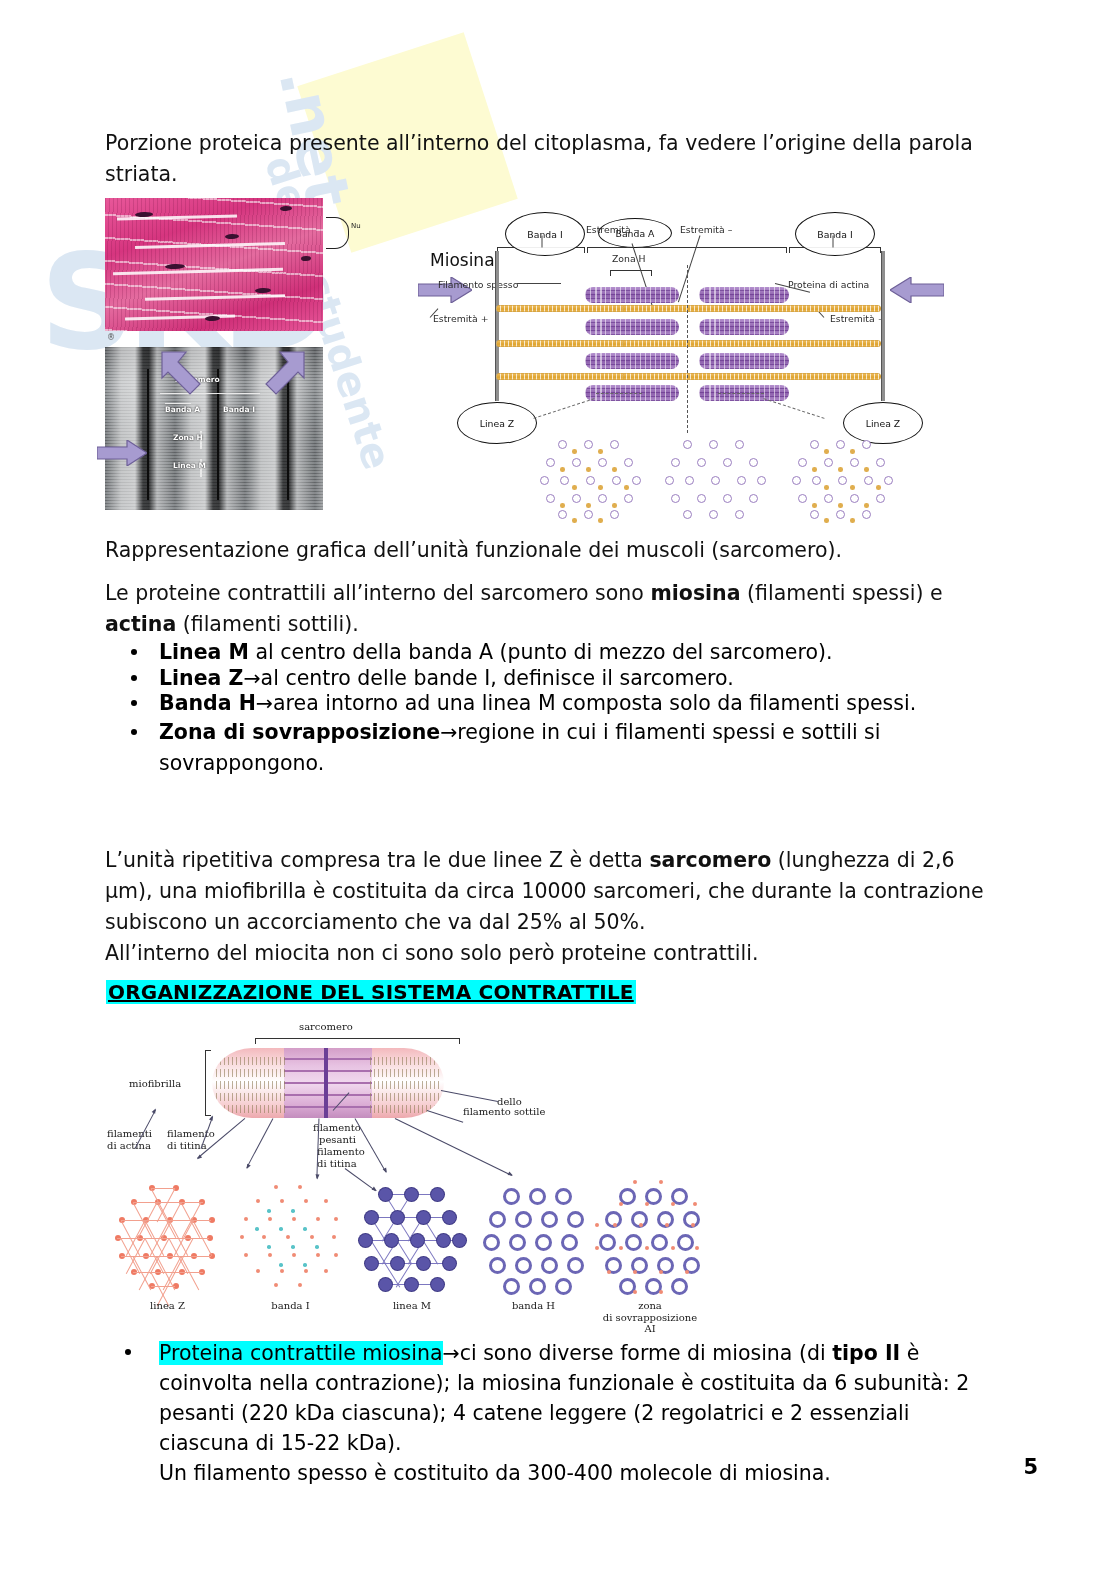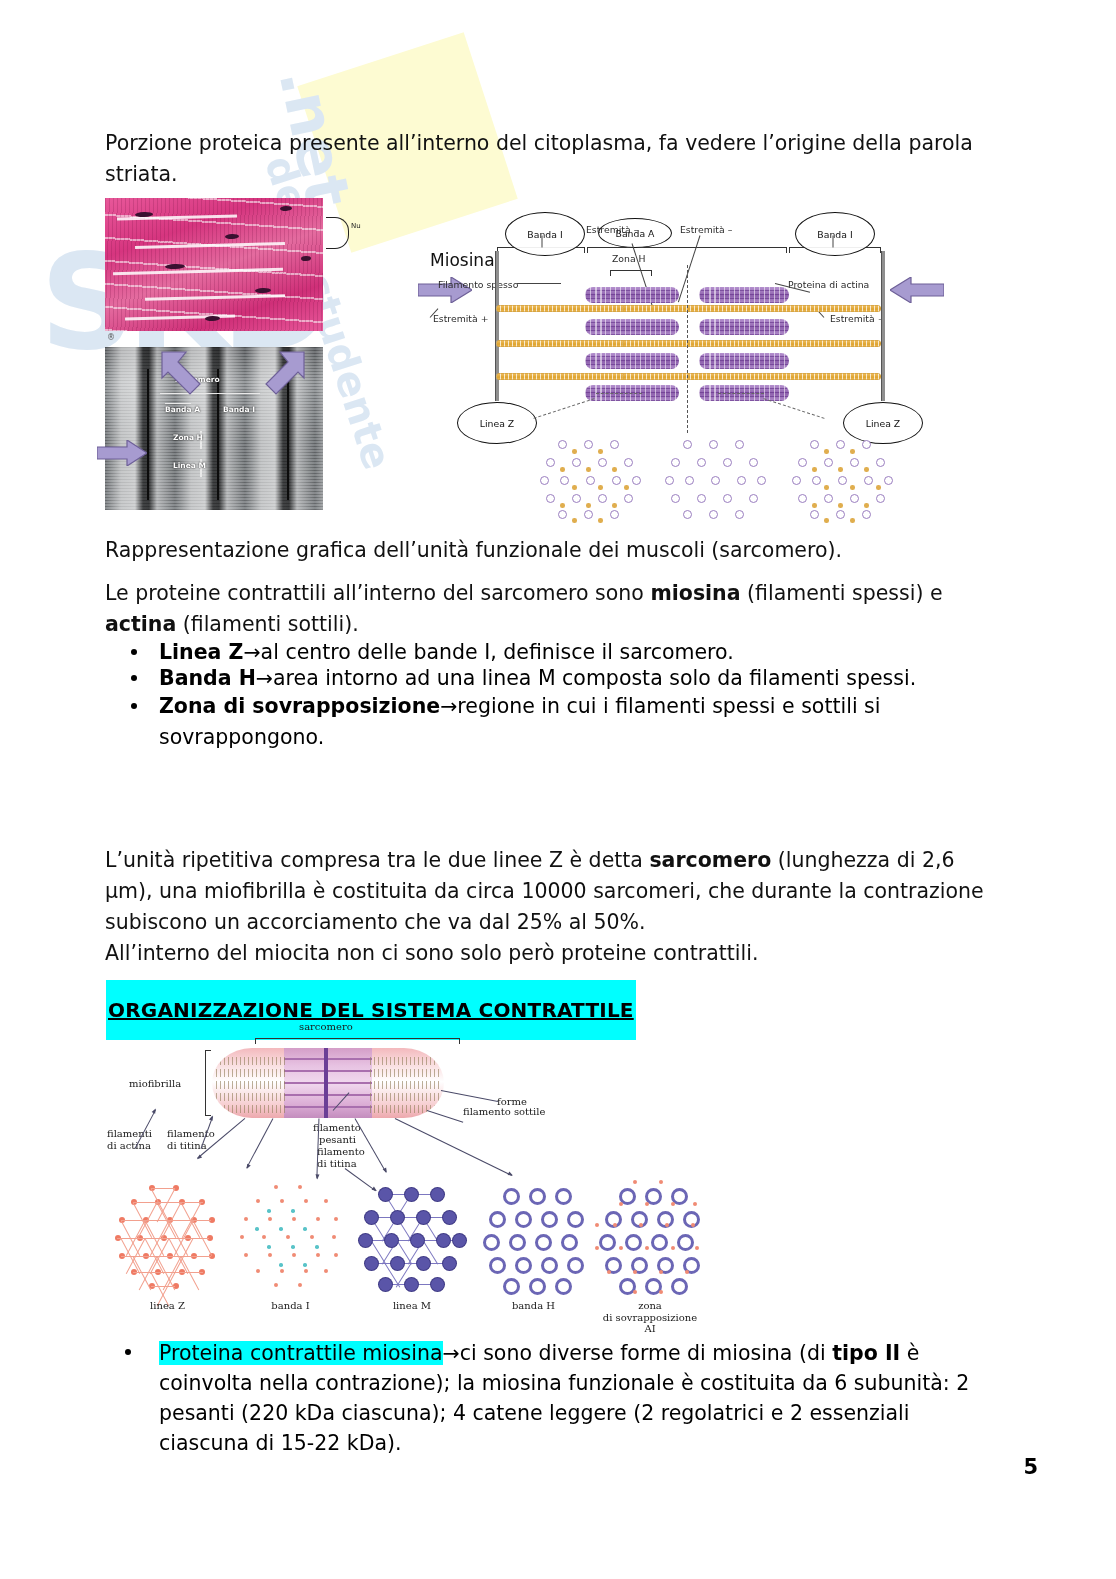--- a/index.html
+++ b/index.html
@@ -52,21 +52,21 @@
 
   .bullet-block { position:absolute; font-size:20.5px; line-height:30px; }
   .bullet-block .dot {
     position:absolute; left:20px; top:11px;
     width:6px; height:6px; background:#000; border-radius:50%;
   }
   .bullet-block .body { padding-left:54px; }
 
   h2.section-title {
     position:absolute;
-    margin:0; padding:18px 2px;
+    margin:0; padding:0 2px;
     font-size:20px; font-weight:bold;
     letter-spacing:0.2px;
     background:#00ffff;
     text-decoration:underline;
     font-family:"DejaVu Sans", sans-serif;
   }
 
   .page-number {
     position:absolute; right:78px; top:1455px;
     font-size:21px; font-weight:bold;
@@ -449,20 +449,21 @@
           <div class="y" style="left:58px; top:78px;"></div>
       </div>
     </div>
   </div>
 
   <div class="para" style="left:105px; top:535px; width:880px;">Rappresentazione grafica dell’unità funzionale dei muscoli (sarcomero).</div>
 
   <div class="para" style="left:105px; top:578px; width:880px;"><span>Le proteine contrattili all’interno del sarcomero sono </span><b>miosina</b><span> (filamenti spessi) e </span><b>actina</b><span> (filamenti sottili).</span></div>
 
   <div class="bullets" style="left:105px; top:640px; width:890px;">
+    <div class="li"><span class="dot"></span><b>Linea M</b><span> al centro della banda A (punto di mezzo del sarcomero).</span></div>
     <div class="li"><span class="dot"></span><b>Linea Z</b><span>→al centro delle bande I, definisce il sarcomero.</span></div>
     <div class="li"><span class="dot"></span><b>Banda H</b><span>→area intorno ad una linea M composta solo da filamenti spessi.</span></div>
     <div class="li" style="line-height:31px; width:830px;"><span class="dot" style="top:12px;"></span><b>Zona di sovrapposizione</b><span>→regione in cui i filamenti spessi e sottili si sovrappongono.</span></div>
   </div>
 
   <div class="para" style="left:105px; top:845px; width:880px;"><span>L’unità ripetitiva compresa tra le due linee Z è detta </span><b>sarcomero</b><span> (lunghezza di 2,6 µm), una miofibrilla è costituita da circa 10000 sarcomeri, che durante la contrazione subiscono un accorciamento che va dal 25% al 50%.</span></div>
 
   <div class="para" style="left:105px; top:938px; width:880px;">All’interno del miocita non ci sono solo però proteine contrattili.</div>
 
   <h2 class="section-title" style="left:106px; top:980px;">ORGANIZZAZIONE DEL SISTEMA CONTRATTILE</h2>
@@ -488,21 +489,21 @@
       <div class="wavy" style="left:158px; top:21px;"></div>
       <div class="wavy" style="left:158px; top:33px;"></div>
       <div class="wavy" style="left:158px; top:45px;"></div>
       <div class="wavy" style="left:158px; top:57px;"></div>
       <div class="mline"></div>
     </div>
 
     <div class="f2-vbracket" style="left:100px; top:32px; height:66px;"></div>
     <div class="f2-txt" style="left:24px; top:60px;">miofibrilla</div>
 
-    <div class="f2-txt" style="left:392px; top:78px;">forme</div>
+    <div class="f2-txt" style="left:392px; top:78px;">dello</div>
     <div class="f2-txt" style="left:358px; top:88px;">filamento sottile</div>
     <div class="f2-lead" style="left:336px; top:72px; width:58px; transform:rotate(11deg);"></div>
     <div class="f2-lead" style="left:322px; top:92px; width:38px; transform:rotate(18deg);"></div>
 
     <div class="f2-txt" style="left:208px; top:104px;">filamento</div>
     <div class="f2-txt" style="left:214px; top:116px;">pesanti</div>
     <div class="f2-lead" style="left:228px; top:92px; width:24px; transform:rotate(-48deg);"></div>
 
     <div class="f2-txt" style="left:2px;  top:110px;">filamenti</div>
     <div class="f2-txt" style="left:2px;  top:122px;">di actina</div>
@@ -734,17 +735,18 @@
         <div class="n redsm" style="left:64px; top:112px;"></div>
     </div>
     <div class="lat-cap" style="left:470px; top:282px; width:150px; white-space:pre-line;">zona
 di sovrapposizione
 AI</div>
   </div>
 
   <div class="bullet-block" style="left:105px; top:1338px; width:880px;">
     <span class="dot"></span>
     <div class="body"><span class="hl-cyan">Proteina contrattile miosina</span><span>→ci sono diverse forme di miosina (di </span><b>tipo II</b><span> è coinvolta nella contrazione); la miosina funzionale è costituita da 6 subunità: 2 pesanti (220 kDa ciascuna); 4 catene leggere (2 regolatrici e 2 essenziali ciascuna di 15-22 kDa).</span><br>
+      <span>Un filamento spesso è costituito da 300-400 molecole di miosina.</span>
     </div>
   </div>
 
   <div class="page-number">5</div>
 </div>
 
 </body></html>

